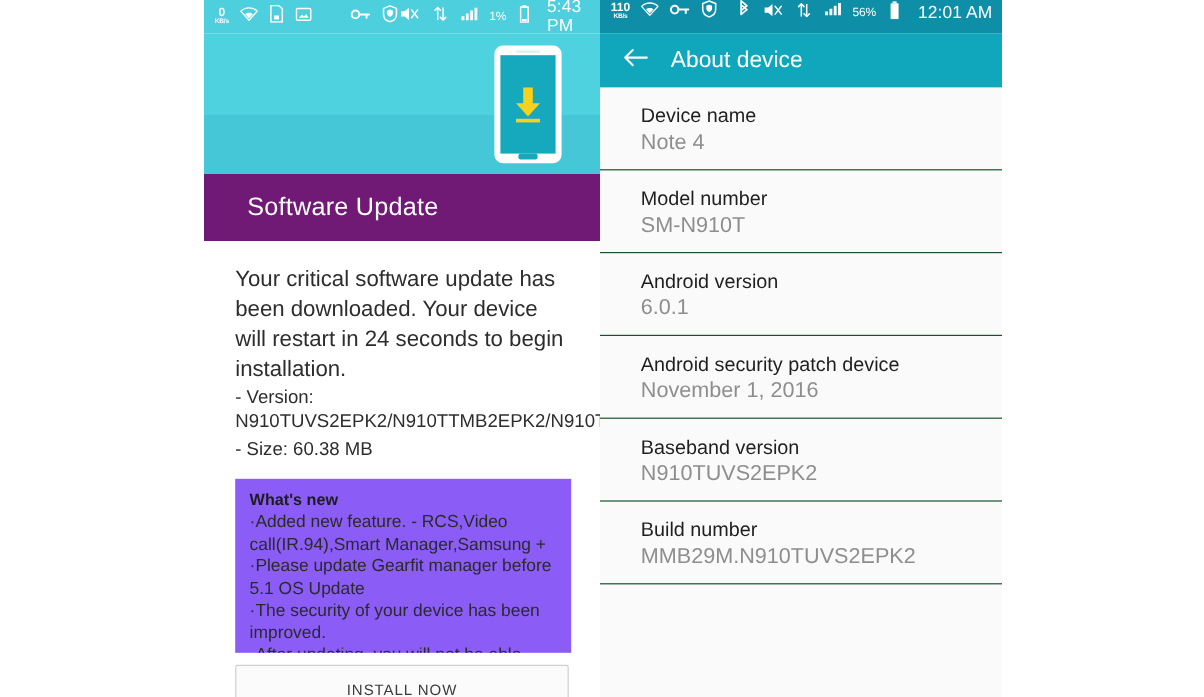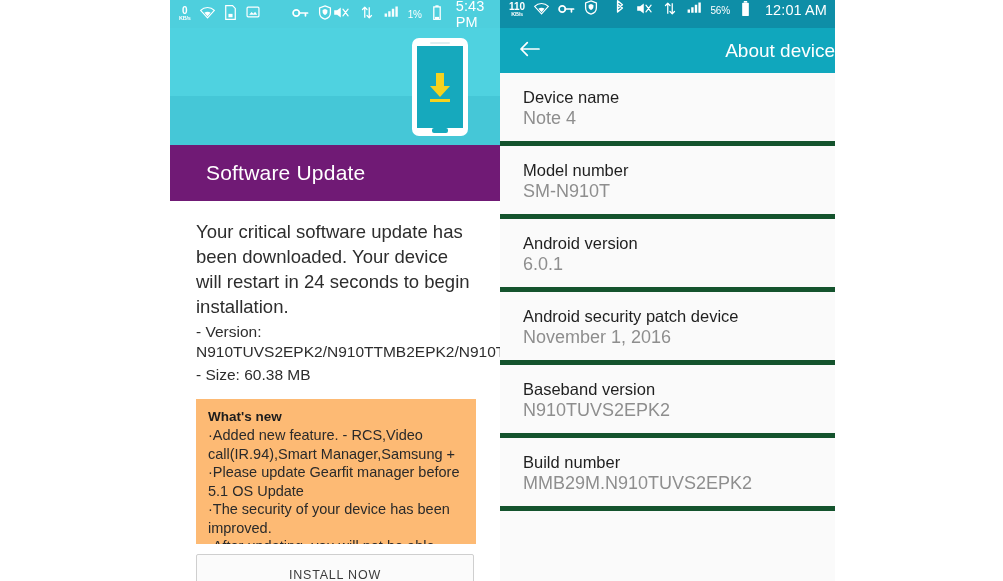--- a/index.html
+++ b/index.html
@@ -57,21 +57,21 @@
   }
   .titleband h1 {
     color:#ffffff; font-size: 21px; font-weight: 400; letter-spacing: .2px;
   }
   .body-left { padding: 18px 24px 0 26px; background:#fff; }
   .msg {
     font-size: 18.5px; line-height: 25px; color: #2d2d2d; font-weight: 400;
   }
   .meta { font-size: 15.5px; line-height: 20px; color:#2d2d2d; margin-top: 3px; }
   .whatsnew {
-    margin-top: 14px; background: #fdba74; padding: 10px 12px 8px 12px;
+    margin-top: 14px; background: #8b5cf6; padding: 10px 12px 8px 12px;
     height: 145px; overflow: hidden;
   }
   .wn-title { font-size: 13.5px; font-weight: bold; color:#1d1d1d; margin-bottom: 2px;}
   .wn-line { font-size: 14.5px; line-height: 18.5px; color:#2a2a2a; }
   .install-wrap { padding: 10px 26px 0 26px; }
   .install-btn {
     width: 100%; height: 42px; background:#fbfbfb; border:1px solid #cfcfcf;
     border-radius: 2px; font-size: 12.5px; letter-spacing: .8px; color:#3c3c3c;
     font-family: "Liberation Sans", sans-serif;
   }
@@ -80,25 +80,25 @@
   .panel-right {
     position: absolute; left: 500px; top: 0; width: 335px; height: 581px;
     background: #fafafa; overflow: hidden;
   }
   .statusbar-right {
     height: 28px; background: #0e8ea7; display:flex; align-items:flex-start;
     padding: 0 8px 0 9px; color:#ffffff;
   }
   .actionbar {
     height: 45px; background: #10a7bd; display:flex; align-items:center;
-    padding-left: 19px; gap: 18px; justify-content: space-between;
+    padding-left: 19px; gap: 18px;
   }
   .actionbar .title { color:#ffffff; font-size: 19px; font-weight: 400; }
   .list { background:#fafafa; }
-  .row { padding: 14px 0 14px 23px; border-bottom: 5px solid #14532d; }
+  .row { padding: 14px 0 14px 34px; border-bottom: 1px solid #14532d; }
   .row .label { font-size: 16.5px; color: #1f1f1f; line-height: 21px; }
   .row .value { font-size: 18px; color: #8e8e8e; line-height: 17px; margin-top: 2px; }
 </style>
 </head>
 <body>
 
 <div class="stage">
 
   <div class="panel-left">
 

